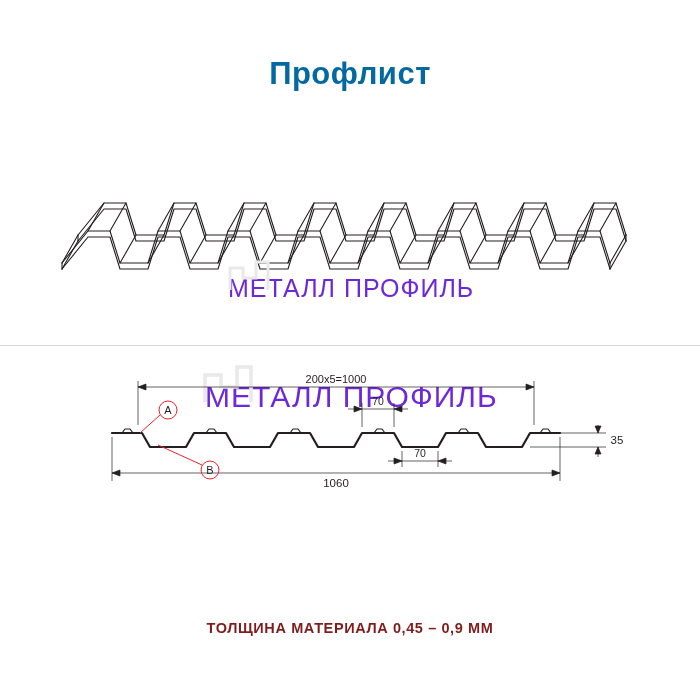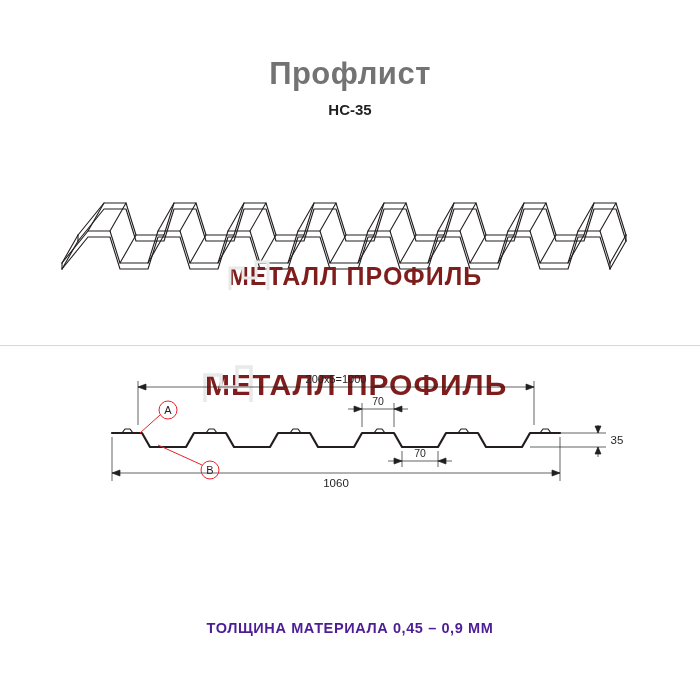--- a/index.html
+++ b/index.html
@@ -23,21 +23,21 @@
   }
   .title {
     position: absolute;
     top: 56px;
     left: 0;
     width: 700px;
     text-align: center;
     font-size: 31px;
     font-weight: bold;
     letter-spacing: 0.5px;
-    color: #737373;
+    color: #0369a1;
   }
   .subtitle {
     position: absolute;
     top: 101px;
     left: 0;
     width: 700px;
     text-align: center;
     font-size: 15px;
     font-weight: bold;
     color: #231f20;
@@ -66,29 +66,30 @@
   }
   .footer {
     position: absolute;
     left: 0;
     top: 620px;
     width: 700px;
     text-align: center;
     font-size: 14.5px;
     font-weight: bold;
     letter-spacing: 0.6px;
-    color: #4c1d95;
+    color: #7f1d1d;
   }
   .wm {
     position: absolute;
     pointer-events: none;
-    font-weight: bold;
-    color: #7f1d1d;
+    font-weight: normal;
+    color: #6d28d9;
     letter-spacing: 1px;
     white-space: nowrap;
+    margin-top: 12px;
   }
   .wm1 {
     left: 228px;
     top: 262px;
     font-size: 25px;
   }
   .wm2 {
     left: 205px;
     top: 368px;
     font-size: 30px;
@@ -101,21 +102,20 @@
     font-family: "Liberation Sans", sans-serif;
     fill: #231f20;
   }
 </style>
 </head>
 <body>
 
 <div class="page">
 
   <div class="title">Профлист</div>
-  <div class="subtitle">НС-35</div>
 
   <div class="iso-wrap">
     <svg width="580" height="135" viewBox="0 0 580 135">
       <g fill="none" stroke="#231f20" stroke-width="1.1" stroke-linejoin="round" stroke-linecap="round">
 
         <path d="M18,60 L44,28 L66,28 L76,60 L104,60 L114,28 L136,28 L146,60
                  L174,60 L184,28 L206,28 L216,60 L244,60 L254,28 L276,28 L286,60
                  L314,60 L324,28 L346,28 L356,60 L384,60 L394,28 L416,28 L426,60
                  L454,60 L464,28 L486,28 L496,60 L524,60 L534,28 L556,28 L566,60"></path>
 

